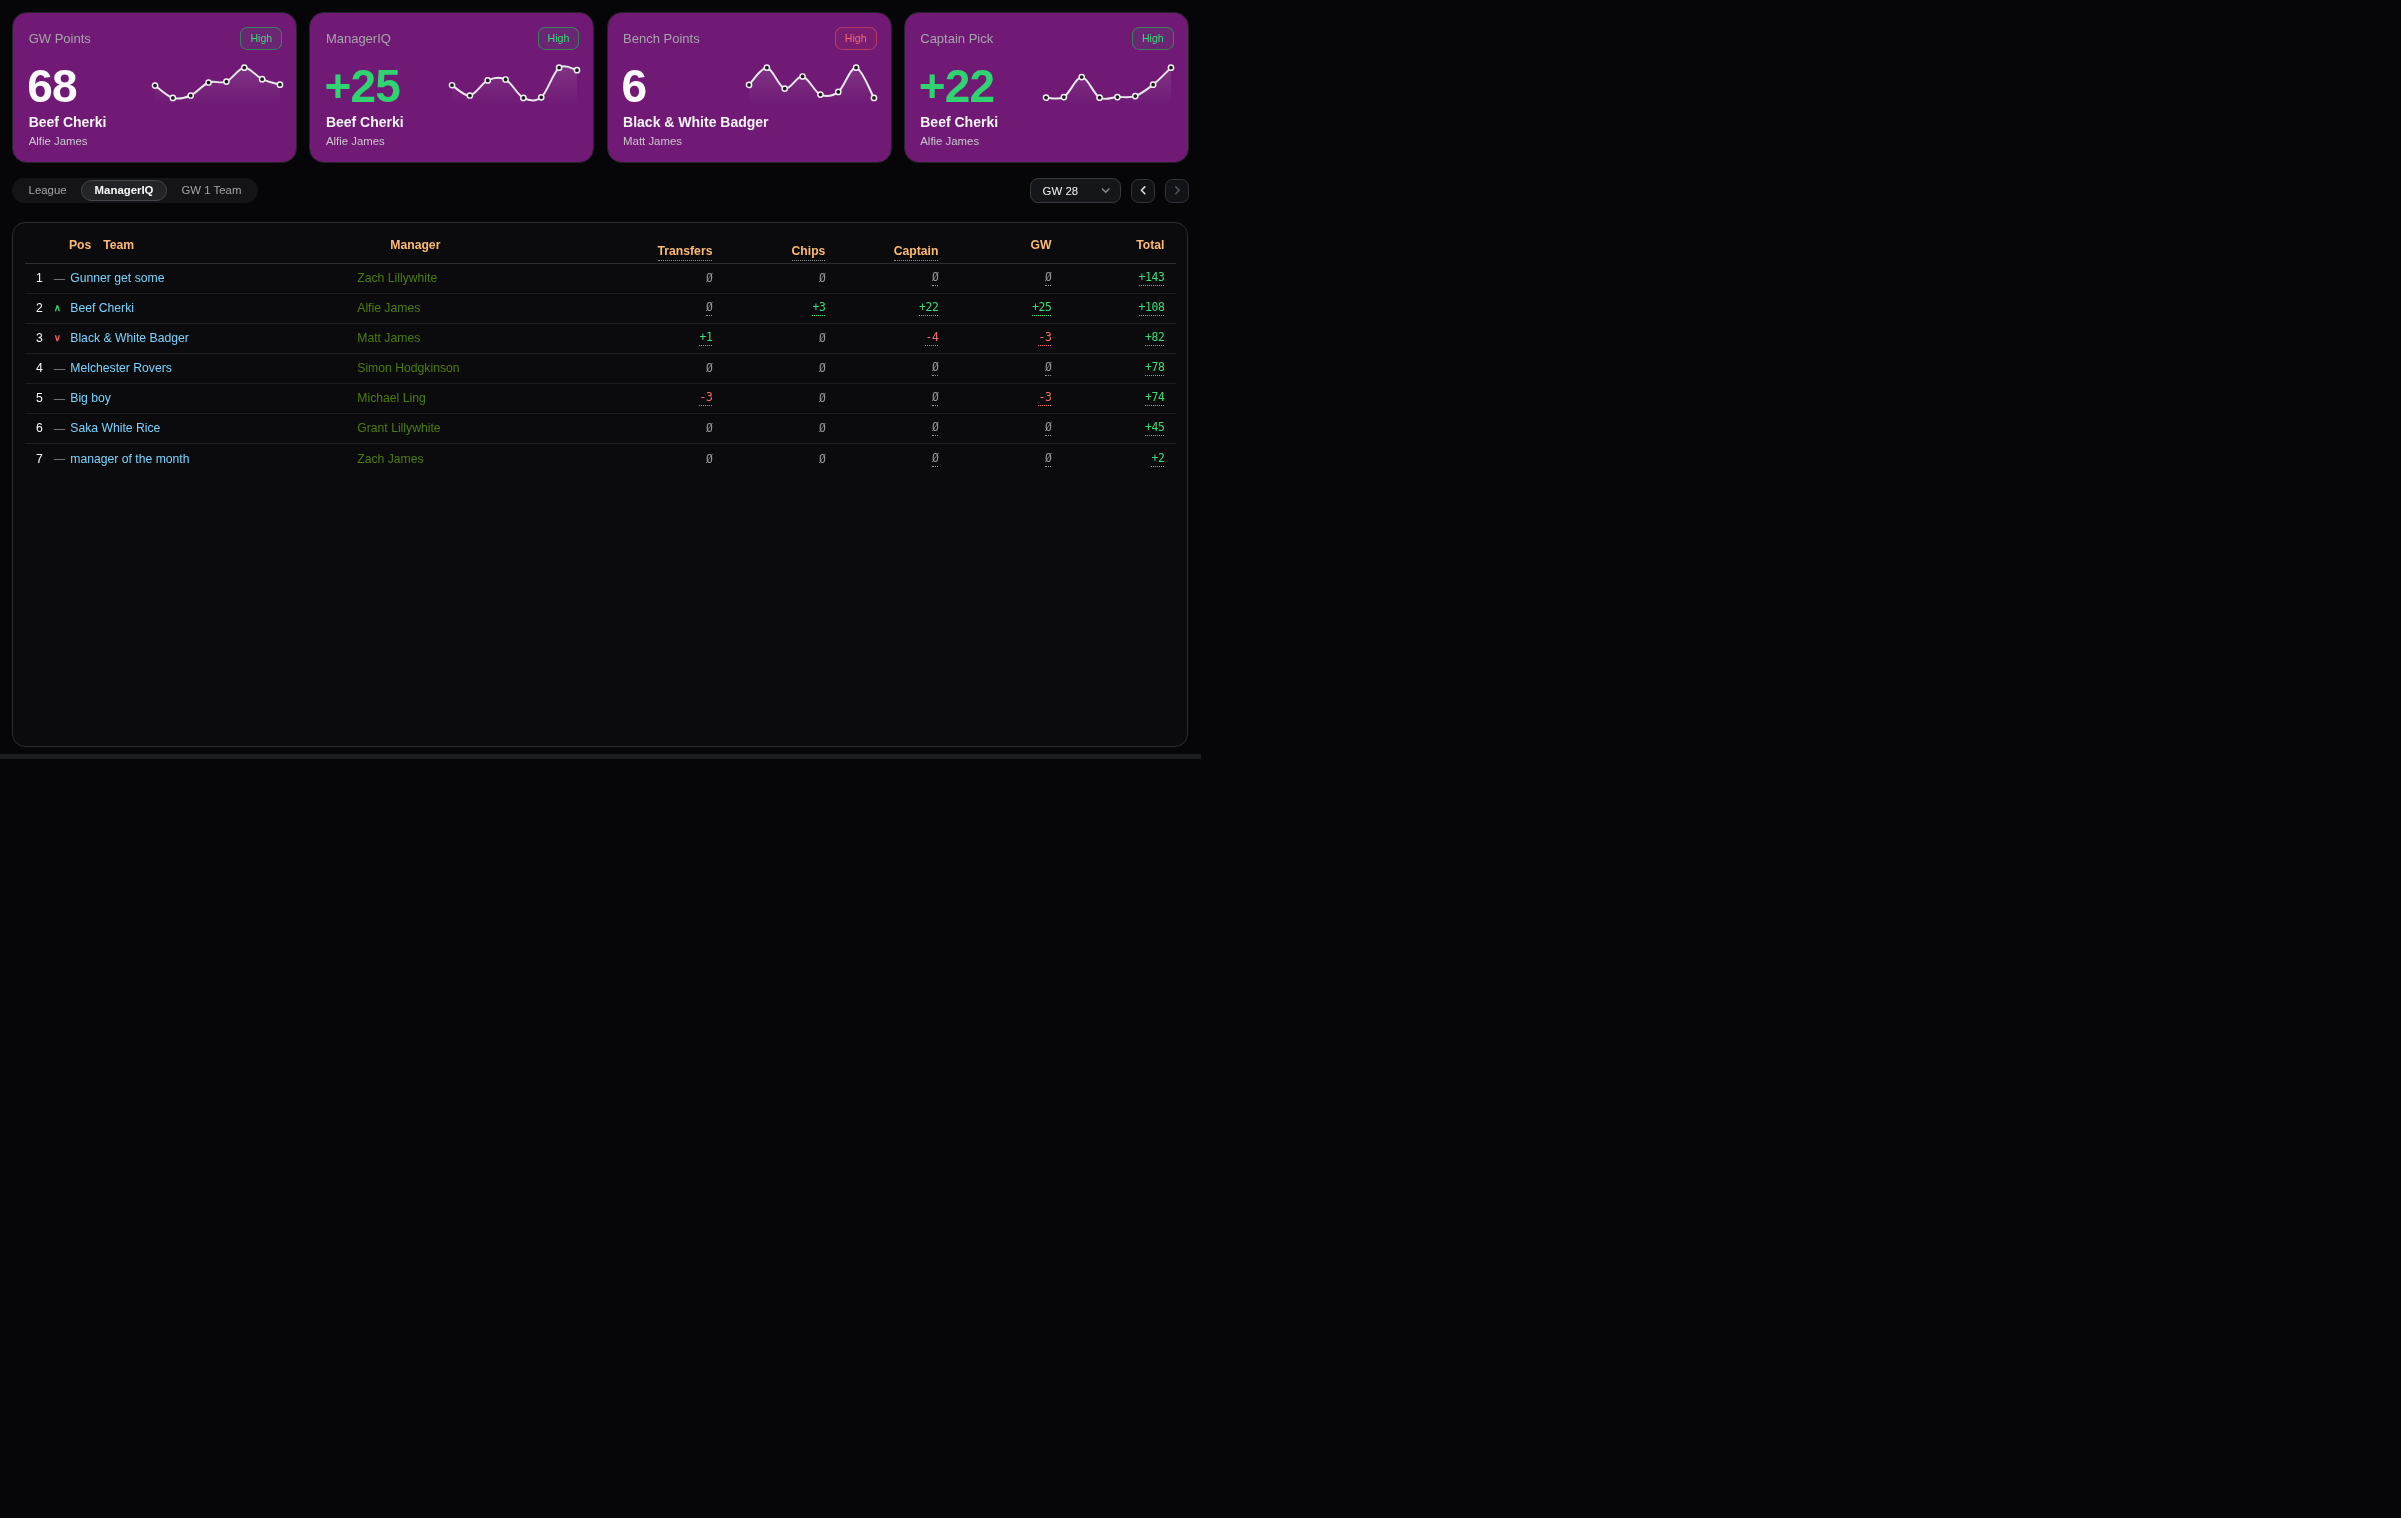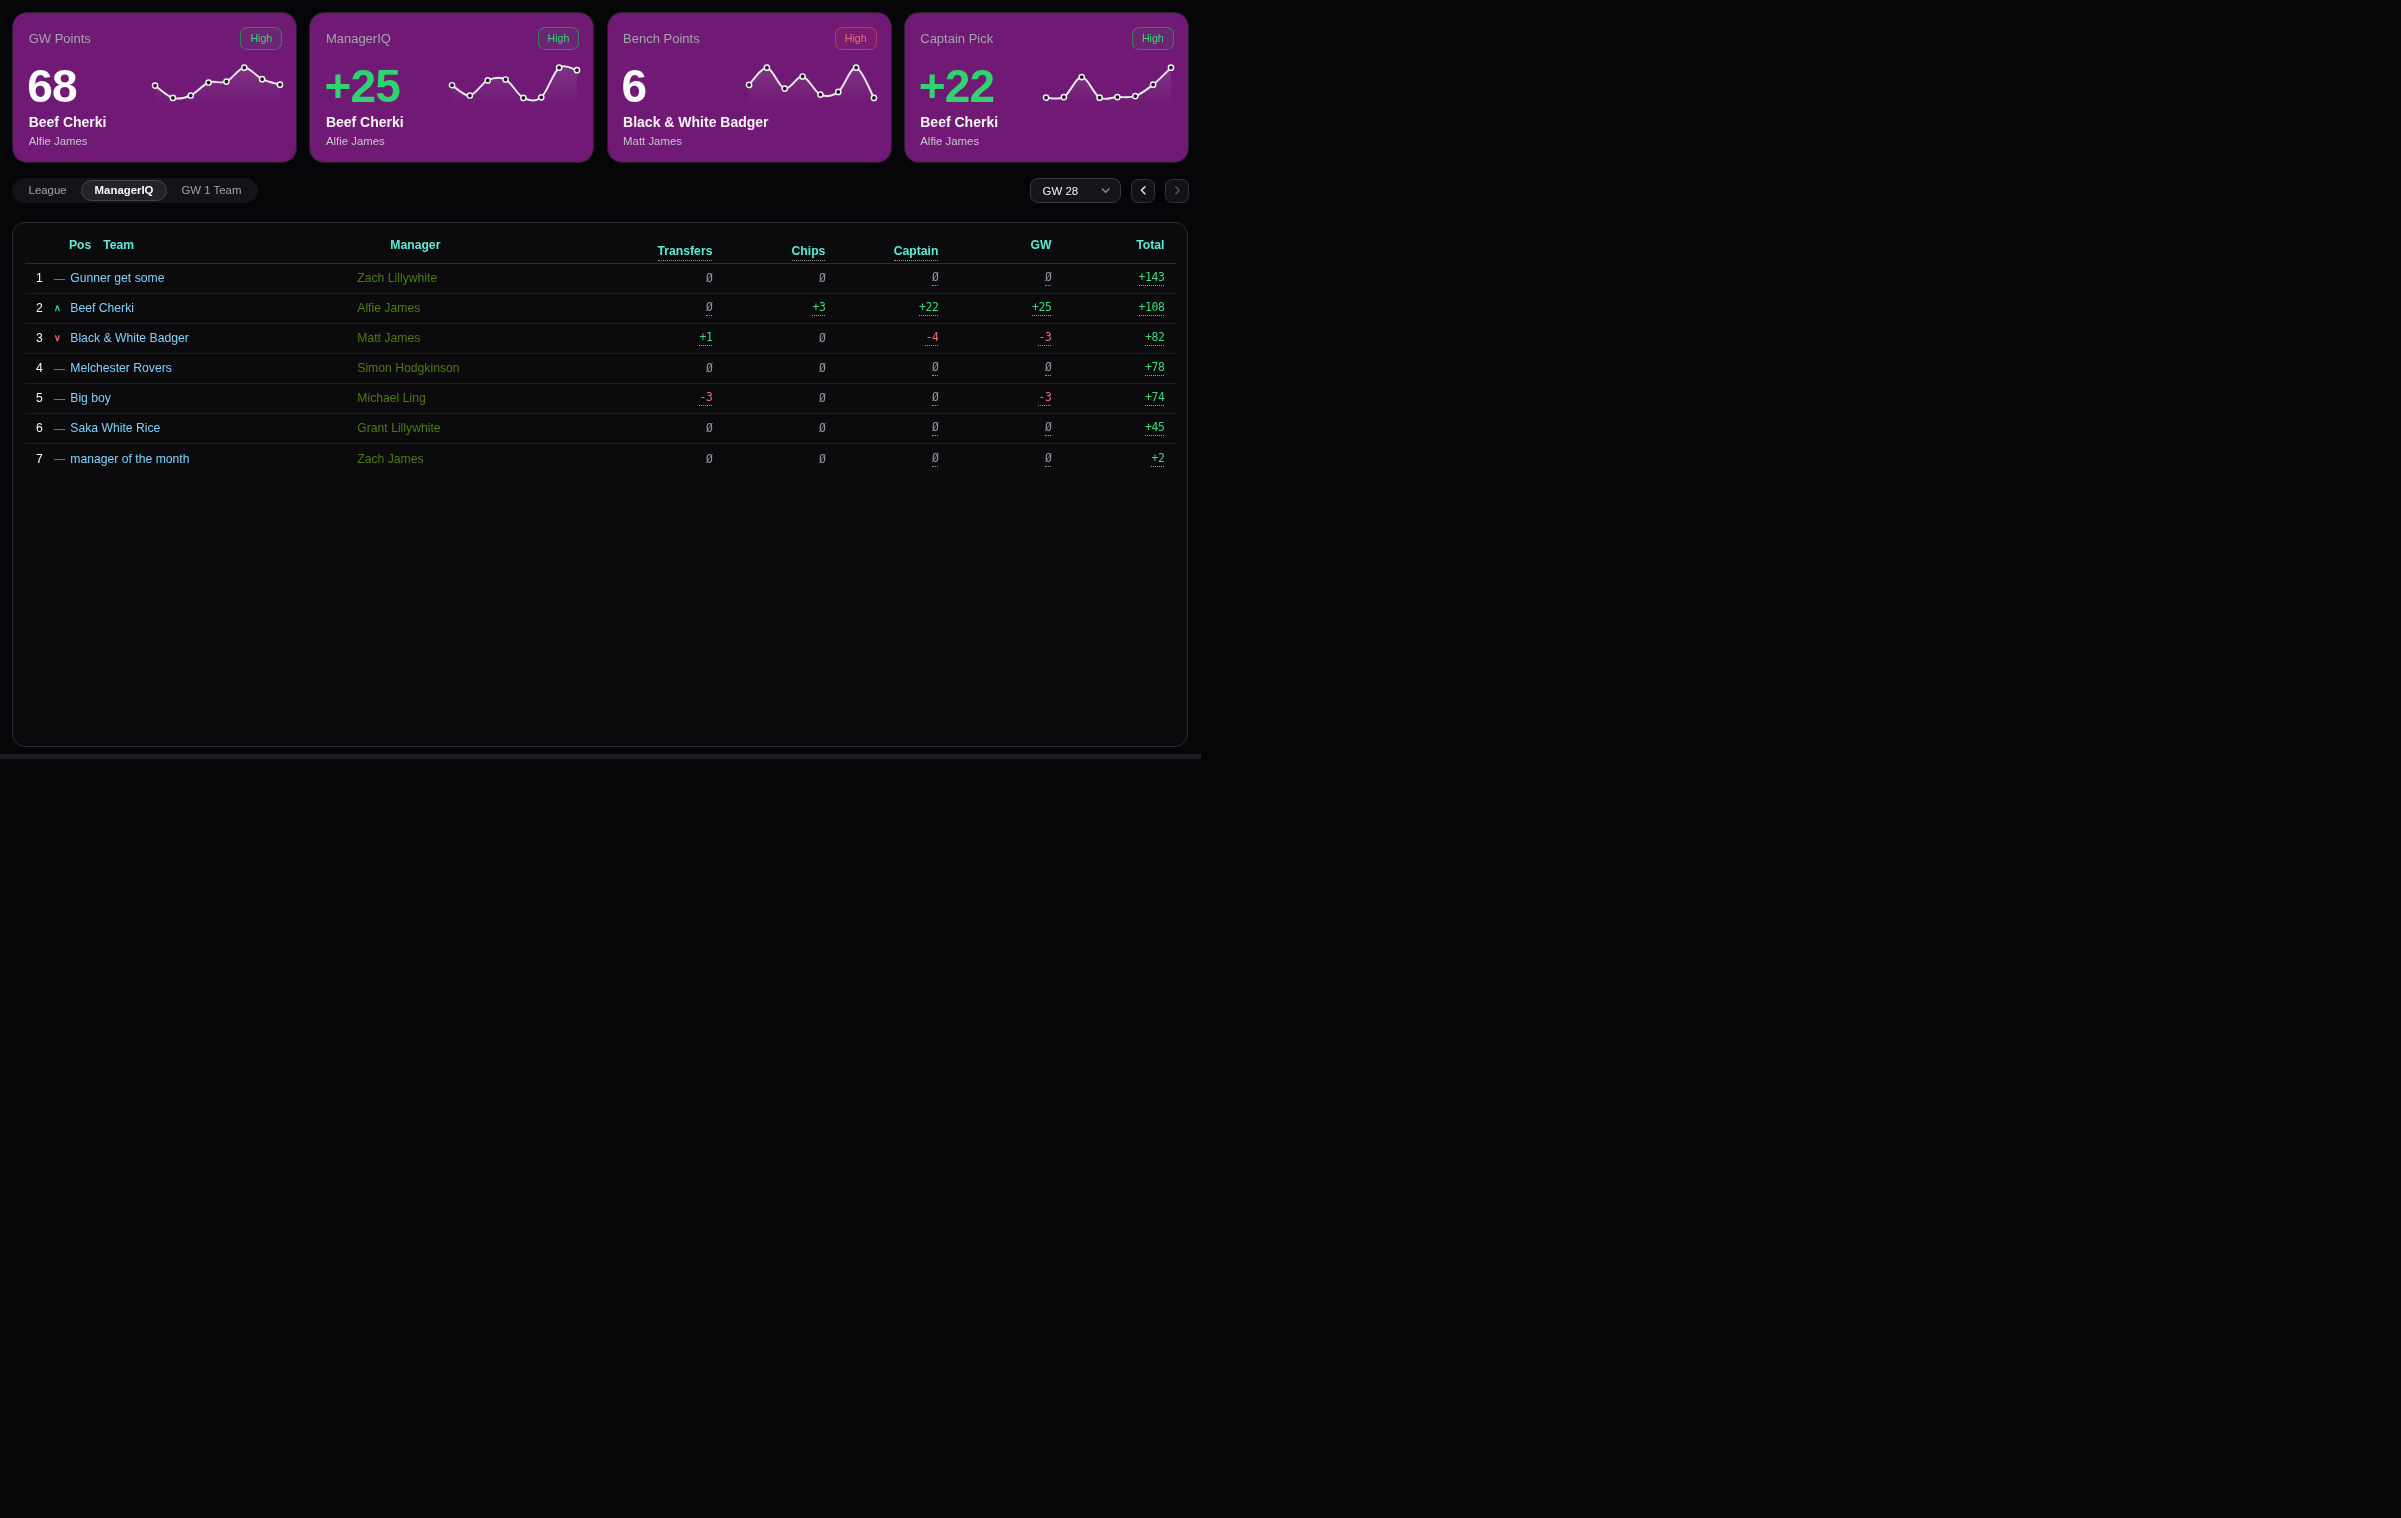--- a/index.html
+++ b/index.html
@@ -60,21 +60,21 @@
   .table-card {
     position:absolute; left:12.2px; top:222px; width:1176px; height:525px;
     background:#0b0b0e; border:0.8px solid #2b2c32; border-radius:13px;
     padding:4.9px 11.4px 0;
   }
   .thead, .row {
     display:grid; grid-template-columns:16.3px 18px 287px 1fr 113px 113px 113px 113px 113px;
     align-items:center; padding:0 11.4px;
   }
   .thead { height:36px; border-bottom:0.8px solid #2c2d33; font-weight:700; font-size:12.2px; }
-  .th { color:#5eead4;padding-left:33px; }
+  .th { color:#fdba74;padding-left:33px; }
   .th .lbl { display:inline-block; }
   .th .lbl.u { border-bottom:1.6px dotted rgba(255,255,255,.55); padding-bottom:2.4px;margin-top:14px; }
   .th.num { text-align:right; }
   .row { height:30px; border-bottom:0.8px solid #1d1e23; font-size:12.2px; }
   .row:last-child { border-bottom:none; }
   .pos-num { color:#fafafa; }
   .movement { font-size:9.8px; line-height:1; padding-left:1.6px; }
   .movement.same { color:#8f9096; font-size:11.4px; }
   .movement.up { color:#2fd36f; font-weight:700; }
   .movement.down { color:#f25f5f; font-weight:700; }

